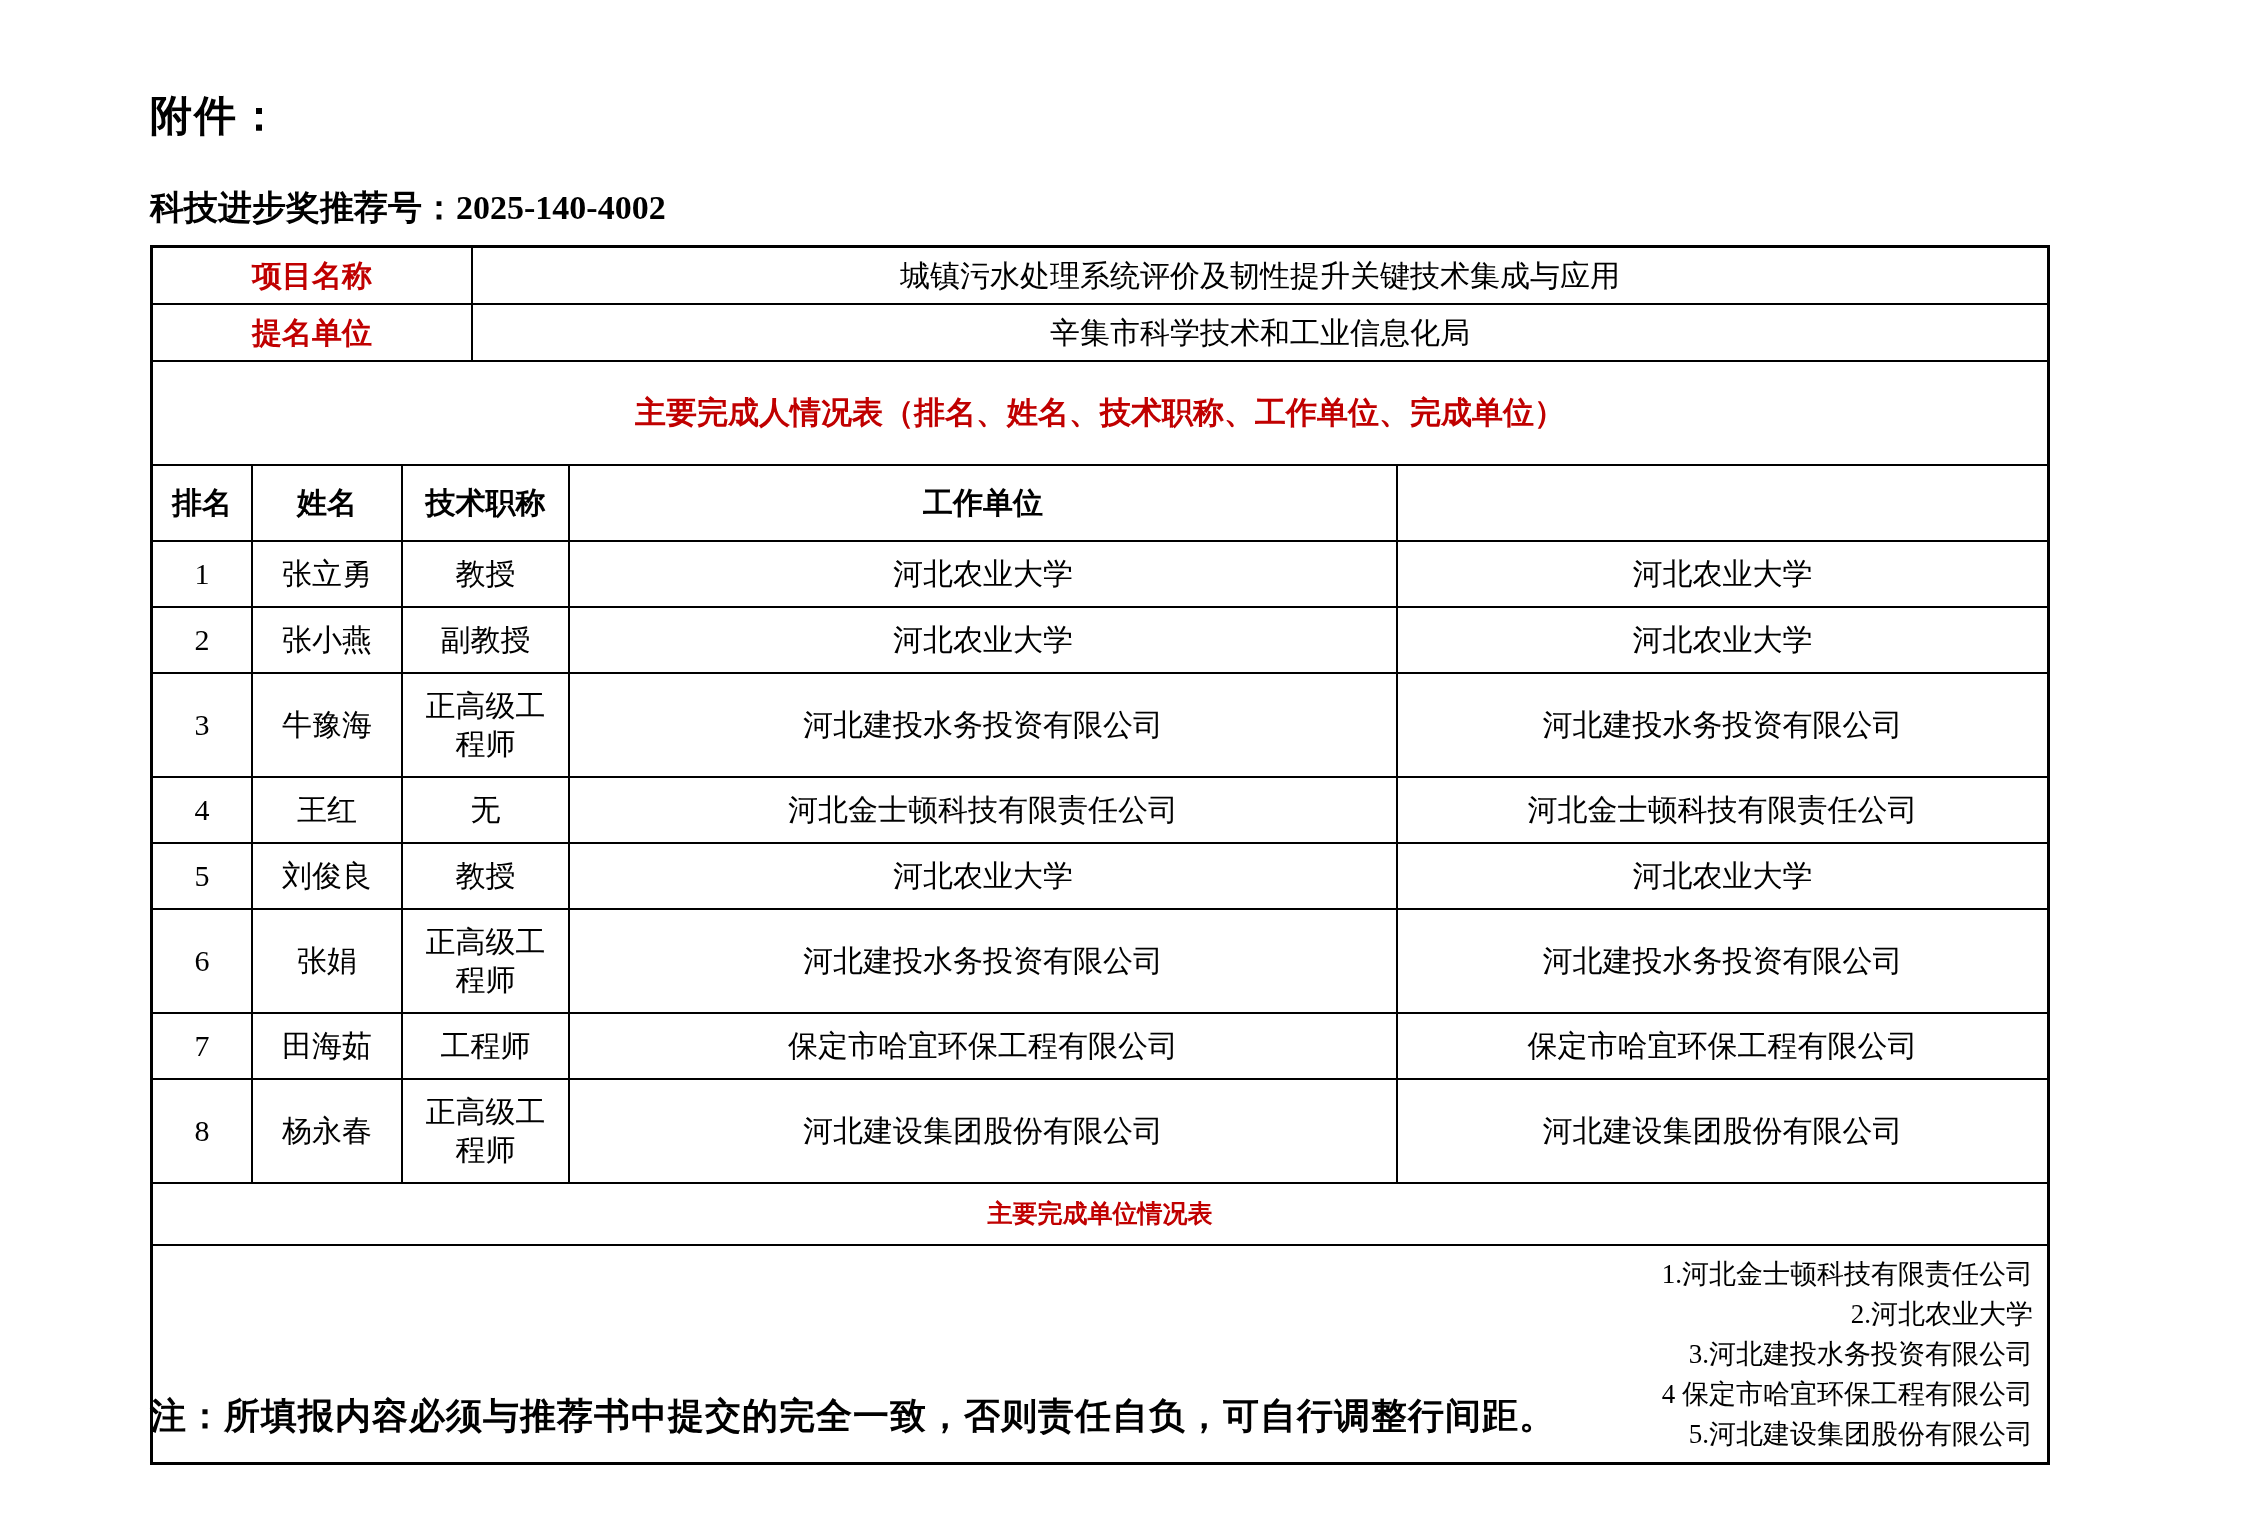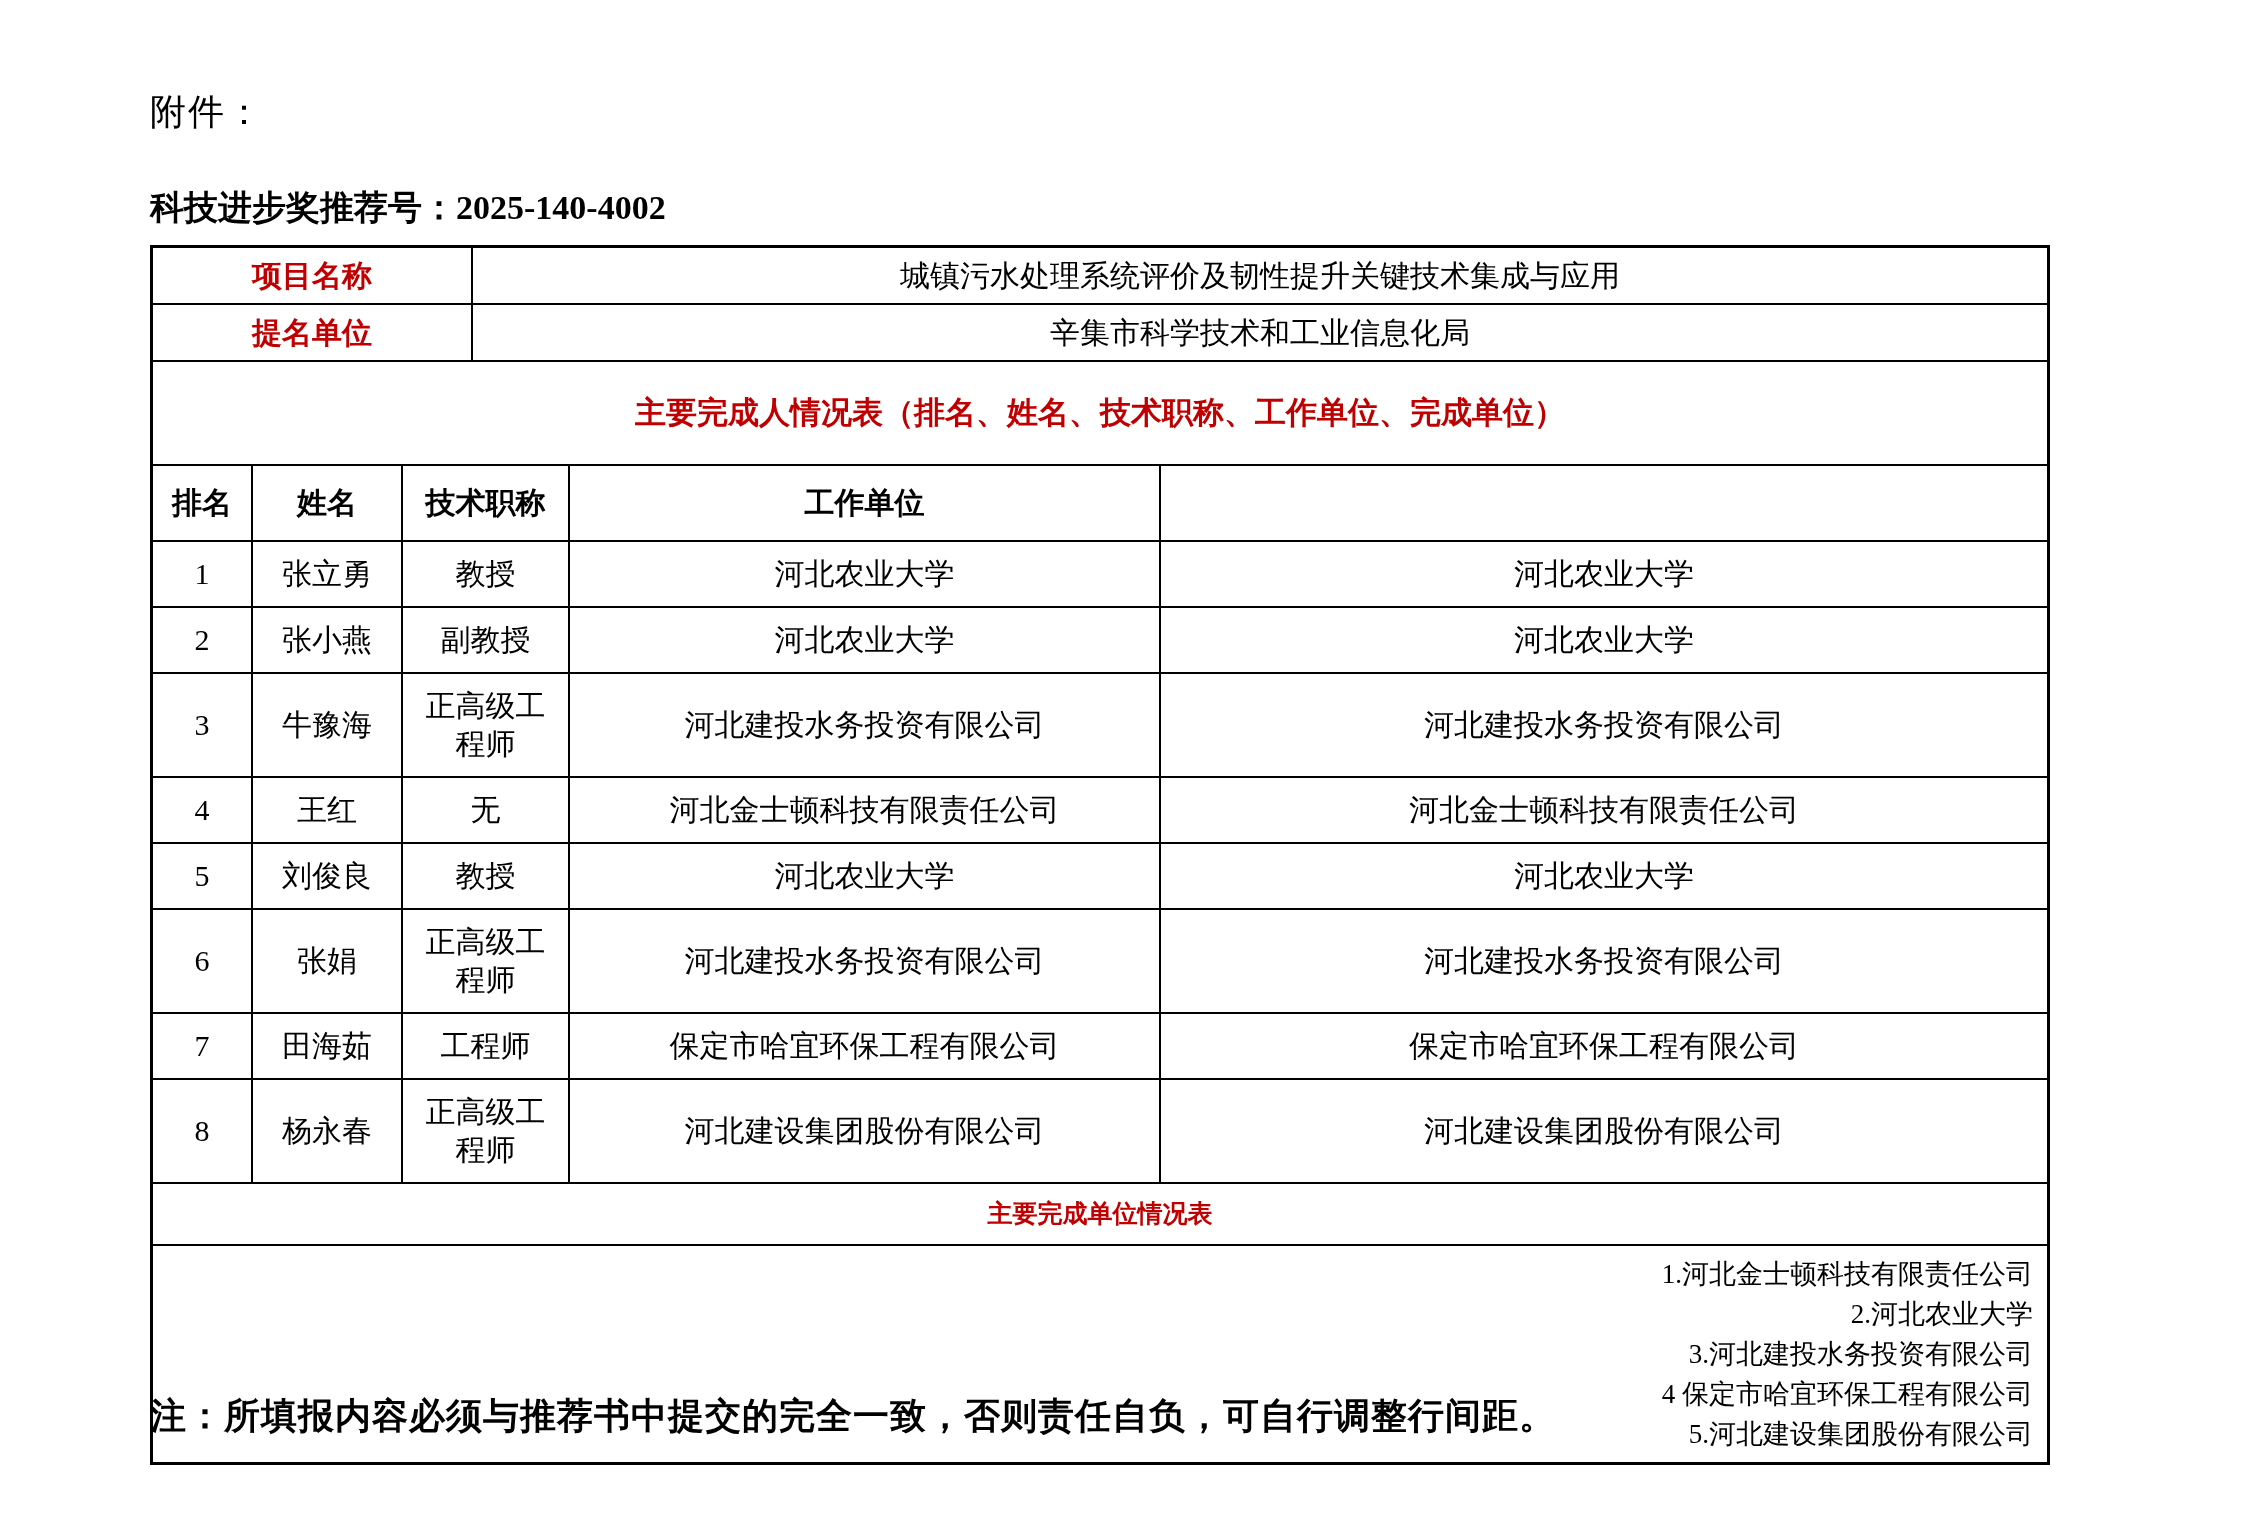--- a/index.html
+++ b/index.html
@@ -5,21 +5,21 @@
   html, body { margin: 0; padding: 0; background: #ffffff; }
   body {
     width: 2245px; height: 1523px;
     font-family: "Liberation Serif", serif;
     color: #000;
     position: relative;
     overflow: hidden;
   }
   .attachment {
     position: absolute; left: 150px; top: 88px;
-    font-size: 36px; font-weight: normal; letter-spacing: 2px;
+    font-size: 42px; font-weight: bold; letter-spacing: 2px;
   }
   .recommend-line {
     position: absolute; left: 150px; top: 185px;
     font-size: 34px; font-weight: bold;
   }
   .recommend-line .num { font-family: "Liberation Serif", serif; margin-top: 19px; }
 
   .doc-table {
     position: absolute; left: 150px; top: 245px;
     width: 1900px;
@@ -46,21 +46,21 @@
   .title-row-1 .cell { width: 100%; font-size: 31px; }
   .title-row-2 { min-height: 62px; }
   .title-row-2 .cell { width: 100%; font-size: 25px; }
 
   
   .phead { font-weight: bold; min-height: 76px; }
   .prow { min-height: 57px; }
   .c1 { width: 100px; flex: none; border-right: 2px solid #000; }
   .c2 { width: 150px; flex: none; border-right: 2px solid #000; }
   .c3 { width: 167px; flex: none; border-right: 2px solid #000; padding: 13px 18px; }
-  .c4 { width: 591px; flex: none; border-right: 2px solid #000; }
+  .c4 { width: 828px; flex: none; border-right: 2px solid #000; }
   .c5 { flex: 1; }
 
   
   .units-row { min-height: 207px; }
   .units-cell {
     display: block; width: 100%; box-sizing: border-box;
     padding: 8px 14px; text-align: right;
     font-size: 27px; line-height: 40px;
   }
   .unit-item { display: block; }

